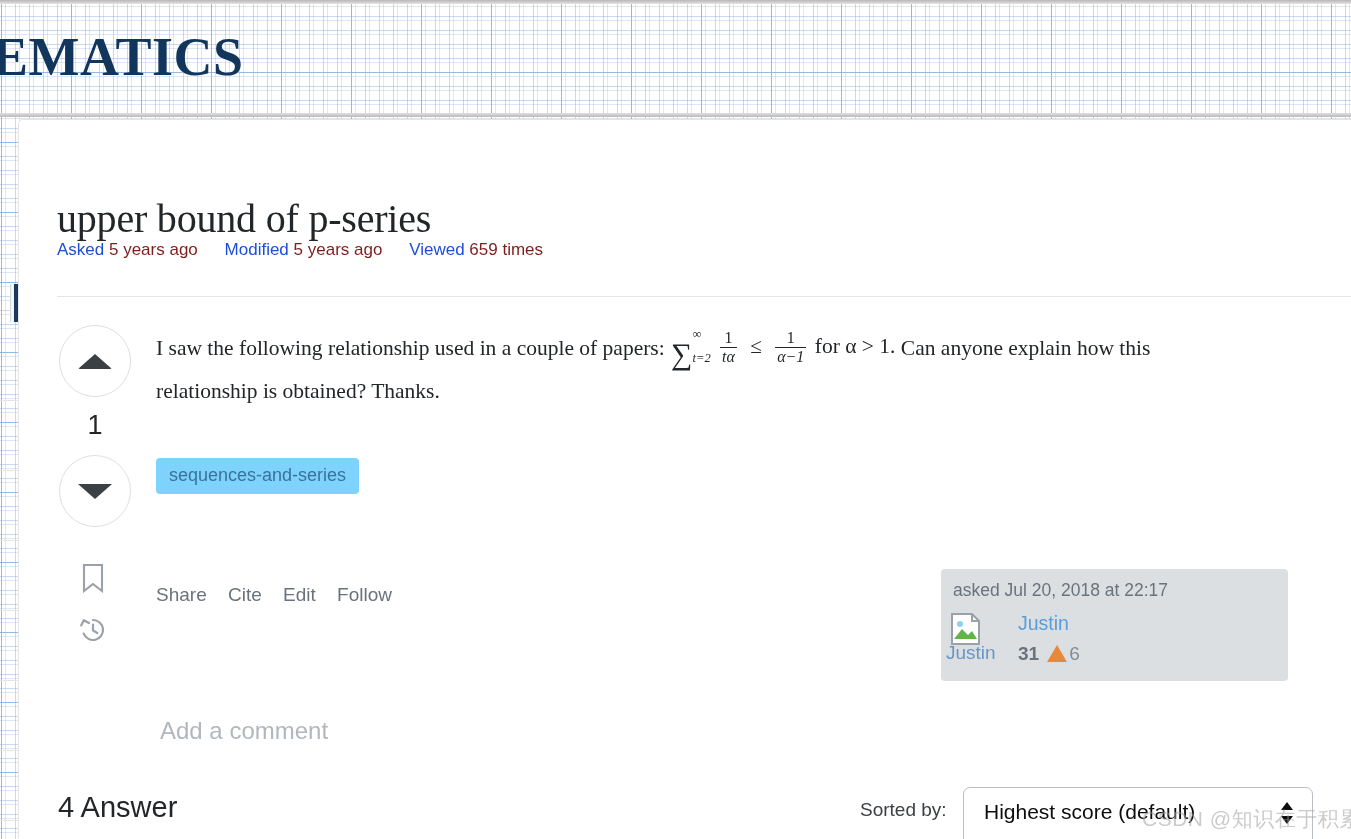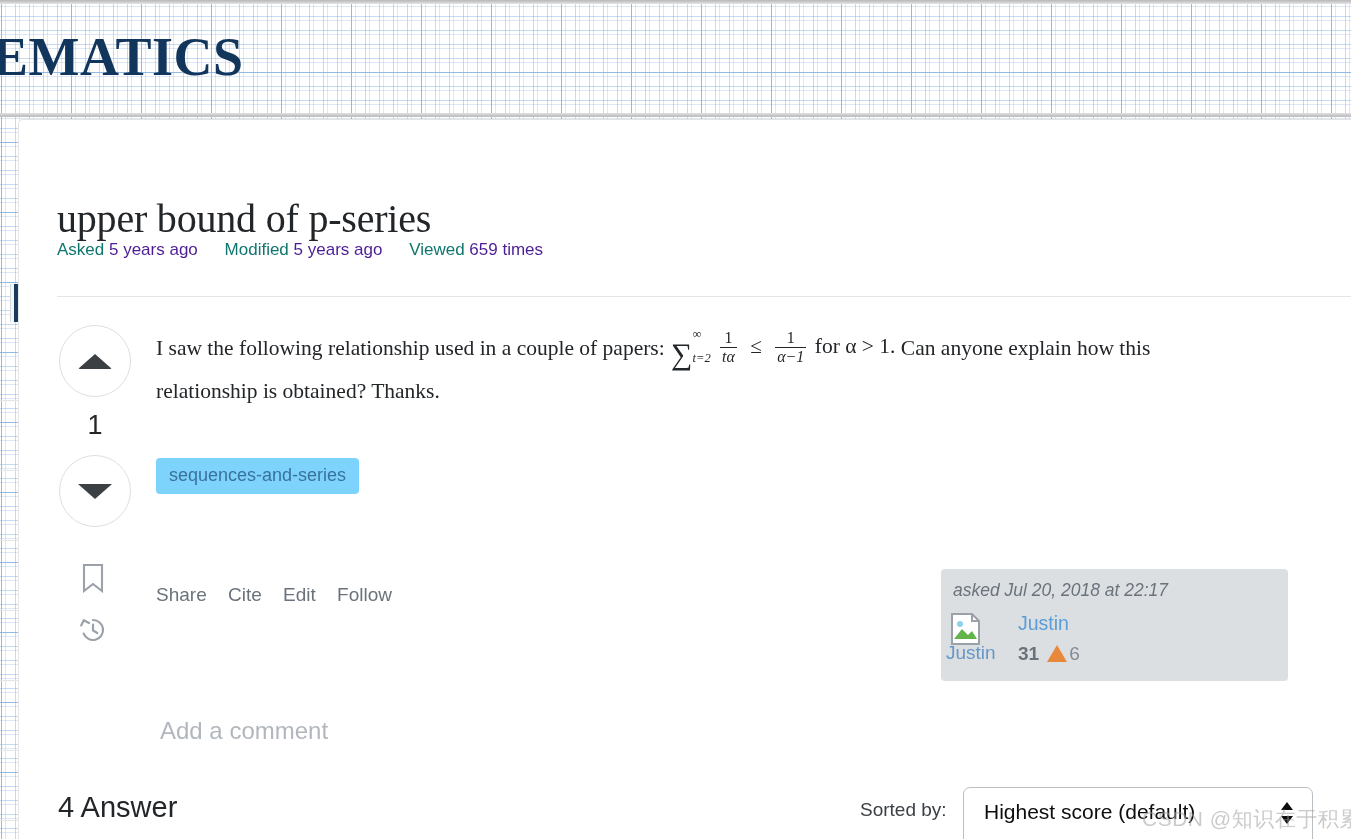--- a/index.html
+++ b/index.html
@@ -102,22 +102,22 @@
     color: #232629;
     letter-spacing: -.2px;
   }
   #question-meta {
     position: absolute;
     left: 57px; top: 240px;
     font-size: 17px;
     color: #232629;
     white-space: nowrap;
   }
-  #question-meta .mlabel { color: #0f766e; }
-  #question-meta .mval { color: #4c1d95; }
+  #question-meta .mlabel { color: #1d4ed8; }
+  #question-meta .mval { color: #7f1d1d; }
   #question-meta .mgroup { margin-right: 22px; }
 
   #header-divider {
     position: absolute;
     left: 57px; top: 296px;
     width: 1294px; height: 1px;
     background: #e3e6e8;
   }
 
   
@@ -234,21 +234,20 @@
     width: 347px; height: 112px;
     background: #dcdfe2;
     border-radius: 4px;
     padding: 11px 12px 0 12px;
   }
   #user-action-time {
     font-size: 17.5px;
     color: #6a737c;
     margin-bottom: 3px;
     white-space: nowrap;
-    font-style: italic;
   }
   #user-avatar-broken {
     position: absolute;
     left: 949px; top: 612px;
     width: 34px; height: 34px;
   }
   #user-avatar-alt {
     position: absolute;
     left: 946px; top: 642px;
     font-size: 19px;

